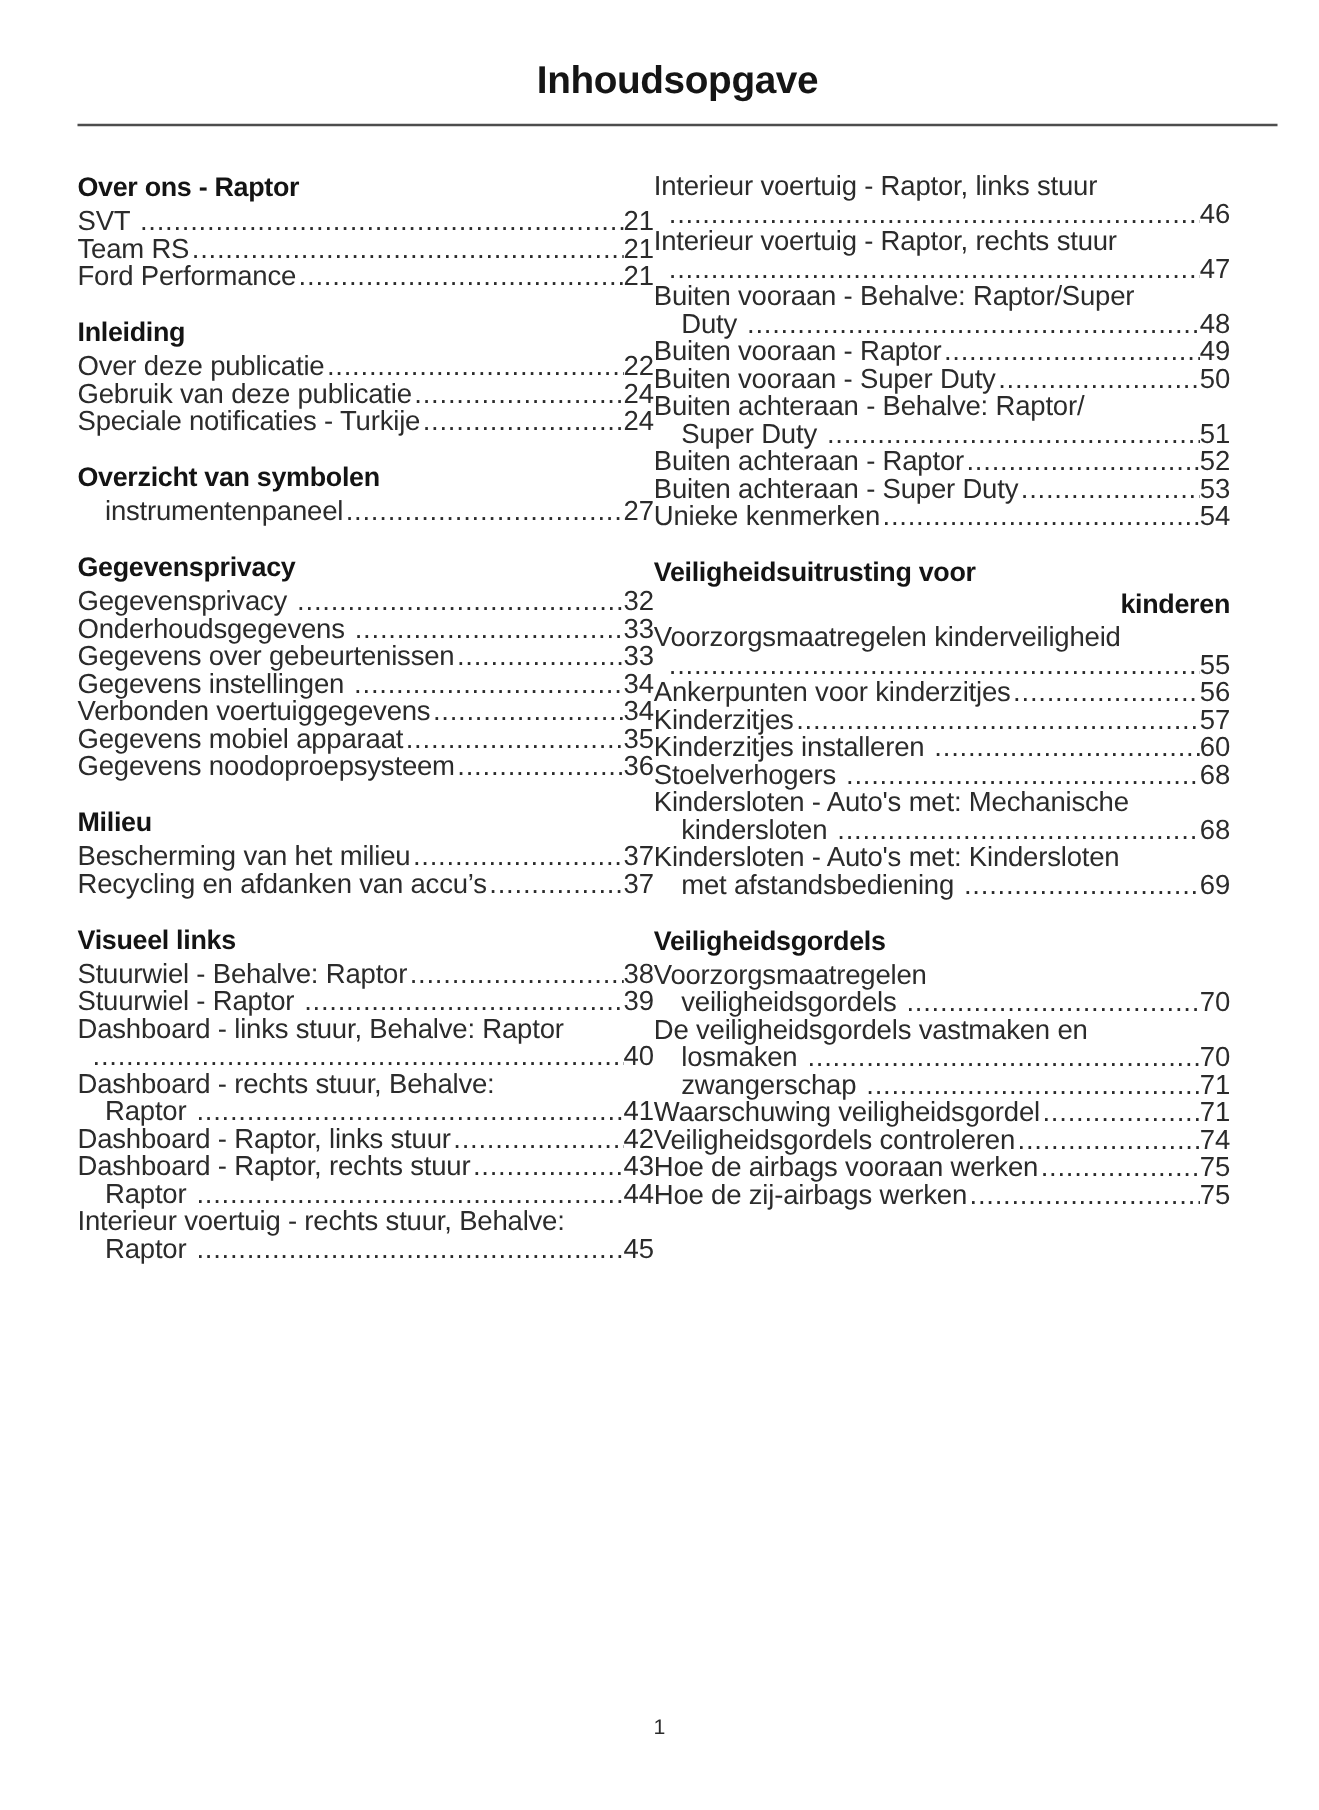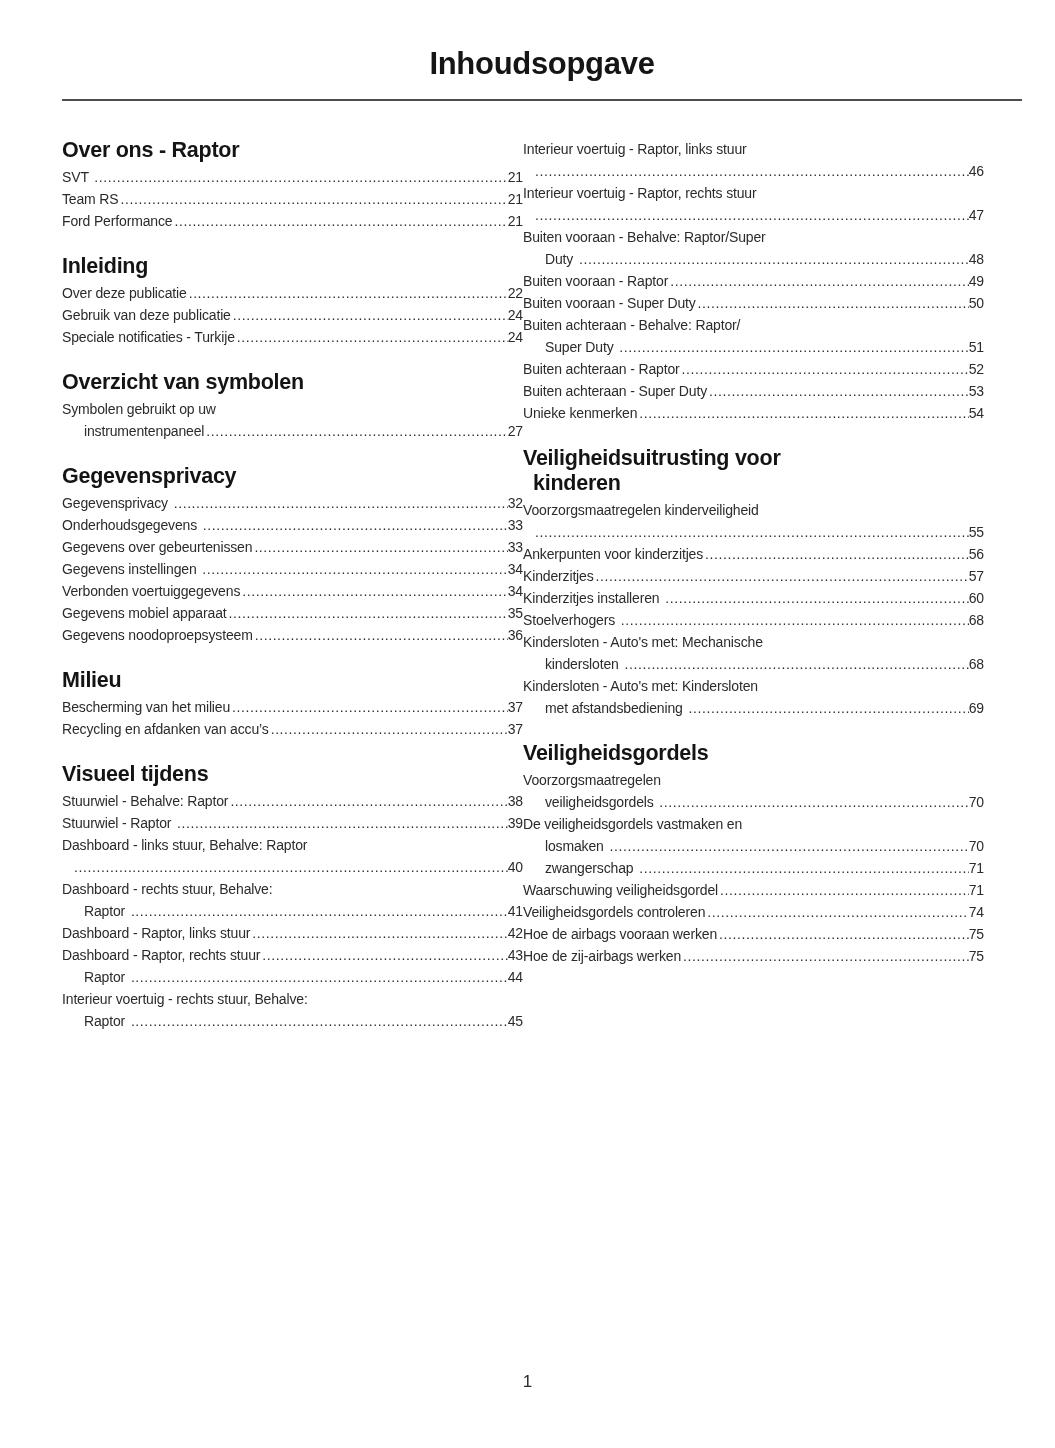--- a/index.html
+++ b/index.html
@@ -70,25 +70,26 @@
     color: #141414;
     margin: 0 0 3px 0;
     padding-top: 22px;
   }
   .section:first-child > .section-heading {
     padding-top: 0;
   }
   .section-heading .cont {
     display: block;
     padding-left: 10px;
+    text-align: right;
   }
 
   .entry {
     display: block;
-    font-size: 14px;
+    font-size: 22px;
     line-height: 22px;
     color: #2b2b2b;
     letter-spacing: -0.15px;
     white-space: nowrap;
   }
 
   
   .entry-row {
     display: flex;
     align-items: center;
@@ -193,21 +194,20 @@
             <div class="entry-row">
               <span class="entry-label">Speciale notificaties - Turkije</span>
               <span class="leader">........................................................................................................................</span>
               <span class="page-num">24</span>
             </div>
           </div>
         </div>
         <div class="section">
           <div class="section-heading"><span>Overzicht van symbolen</span></div>
           <div class="entry">
-            <span class="entry-firstline">Symbolen gebruikt op uw</span>
             <div class="entry-cont">
               <span class="entry-label">instrumentenpaneel</span>
               <span class="leader">........................................................................................................................</span>
               <span class="page-num">27</span>
             </div>
           </div>
         </div>
         <div class="section">
           <div class="section-heading"><span>Gegevensprivacy</span></div>
           <div class="entry">
@@ -271,21 +271,21 @@
           </div>
           <div class="entry">
             <div class="entry-row">
               <span class="entry-label">Recycling en afdanken van accu’s</span>
               <span class="leader">........................................................................................................................</span>
               <span class="page-num">37</span>
             </div>
           </div>
         </div>
         <div class="section">
-          <div class="section-heading"><span>Visueel tijdens</span></div>
+          <div class="section-heading"><span>Visueel links</span></div>
           <div class="entry">
             <div class="entry-row">
               <span class="entry-label">Stuurwiel - Behalve: Raptor</span>
               <span class="leader">........................................................................................................................</span>
               <span class="page-num">38</span>
             </div>
           </div>
           <div class="entry">
             <div class="entry-row">
               <span class="entry-label">Stuurwiel - Raptor </span>

